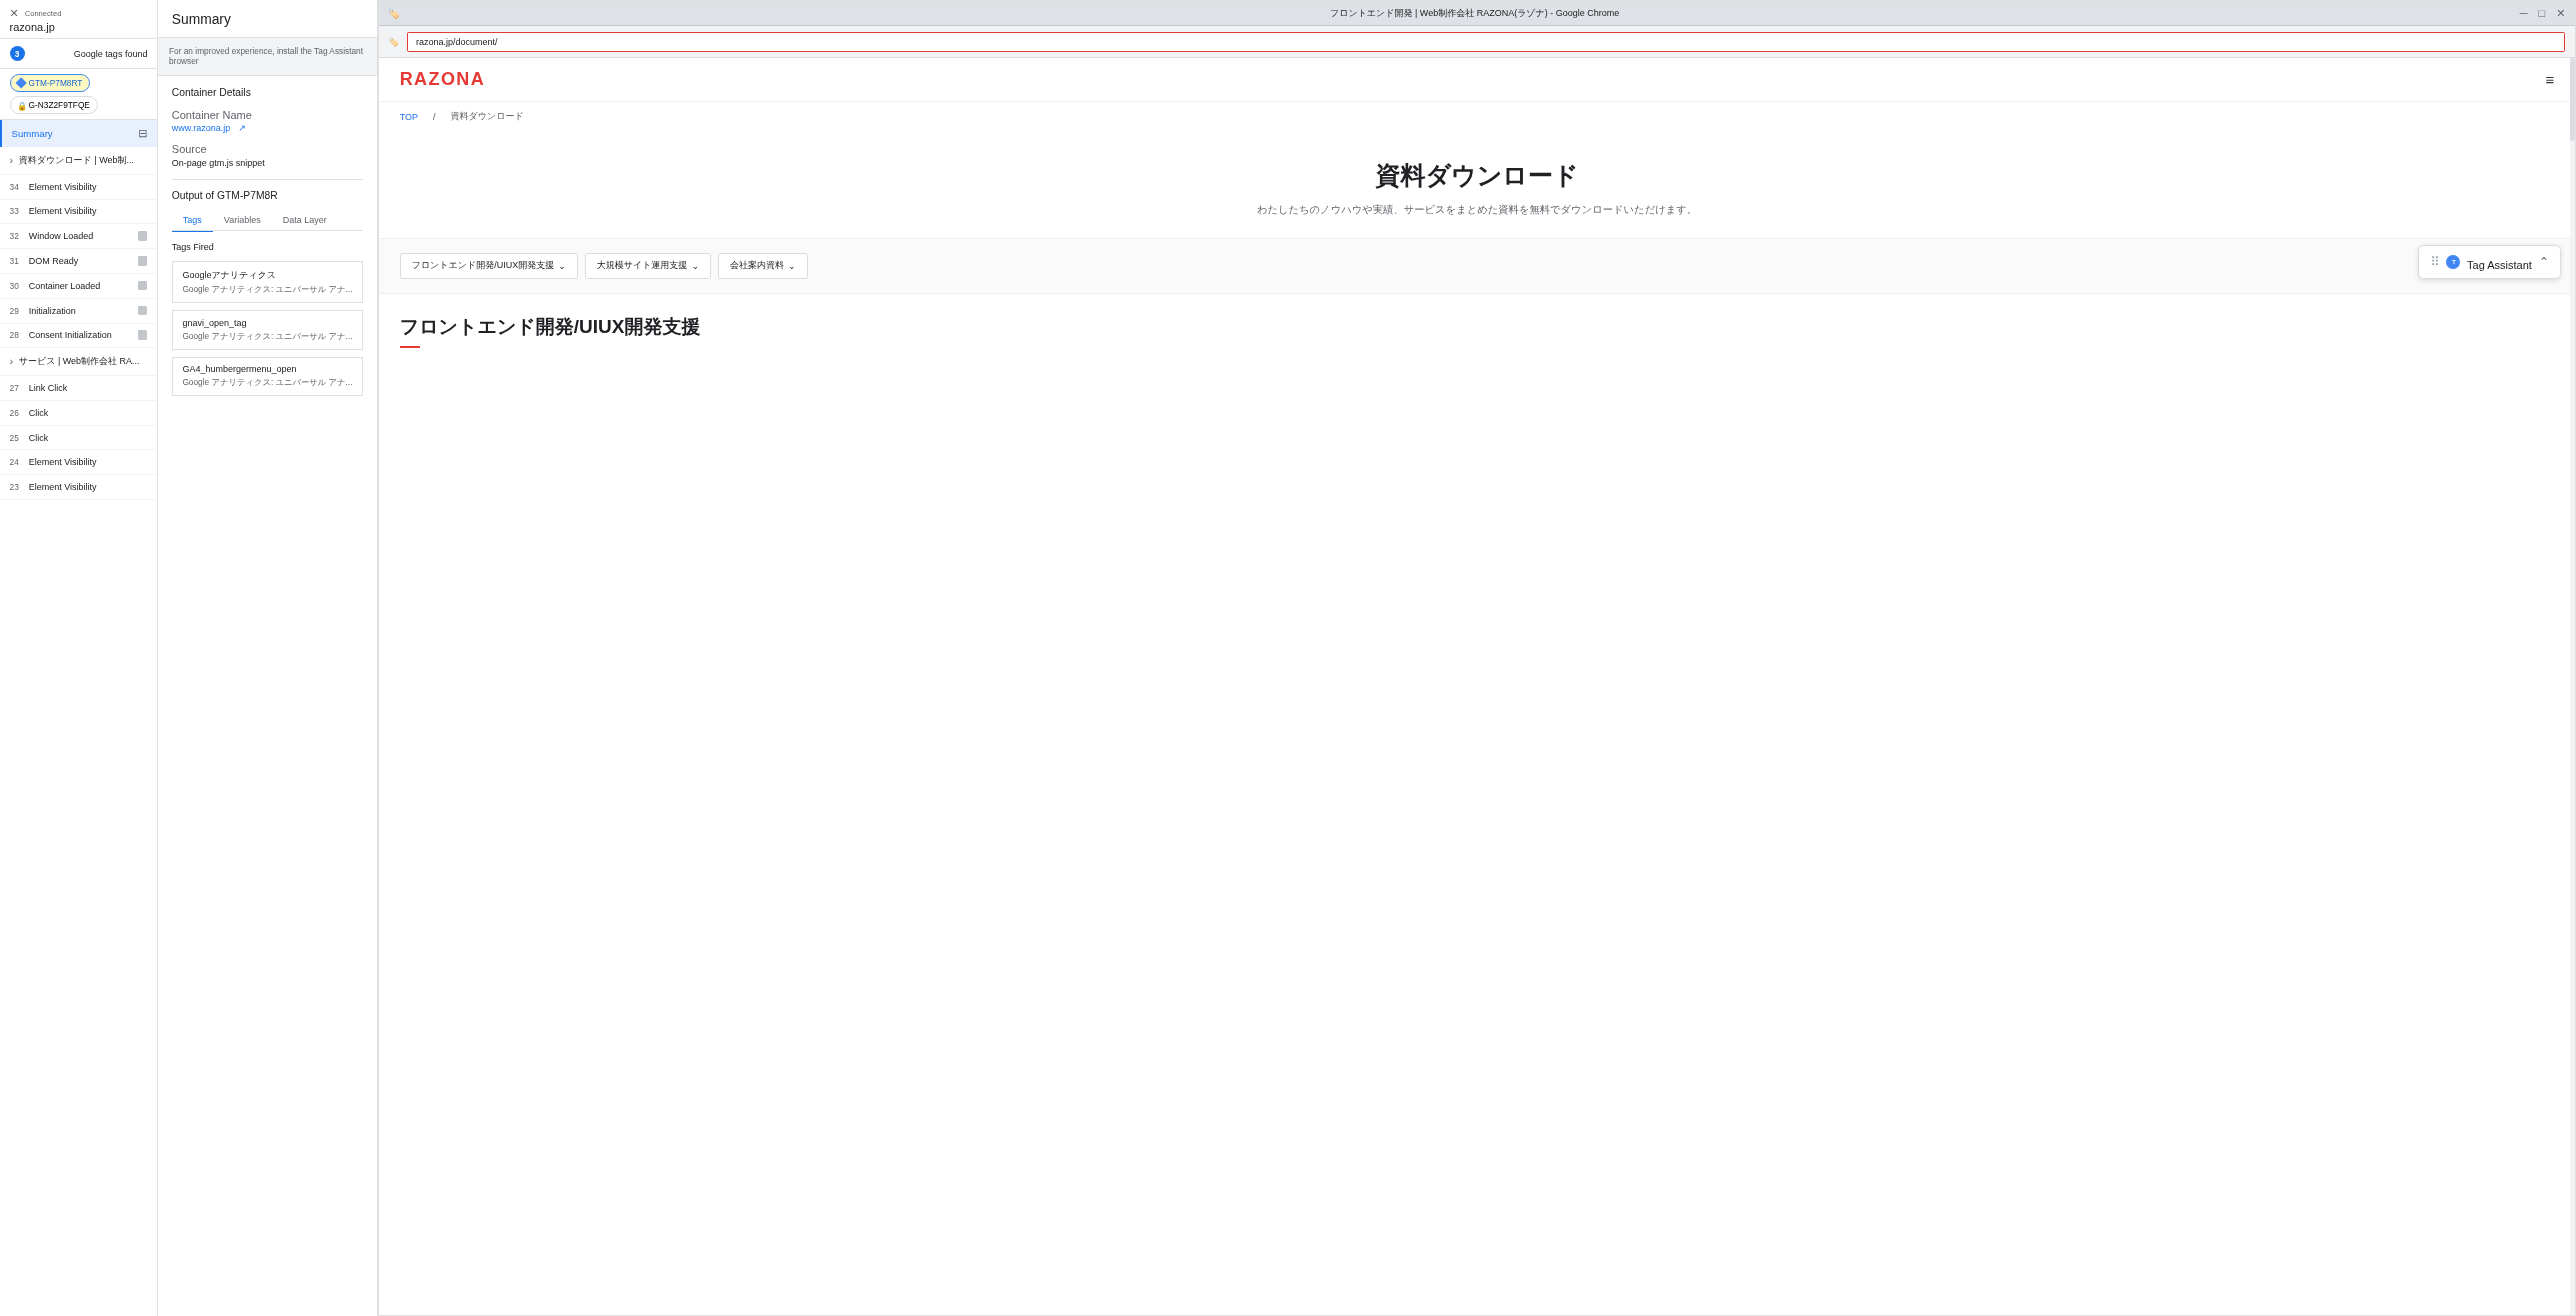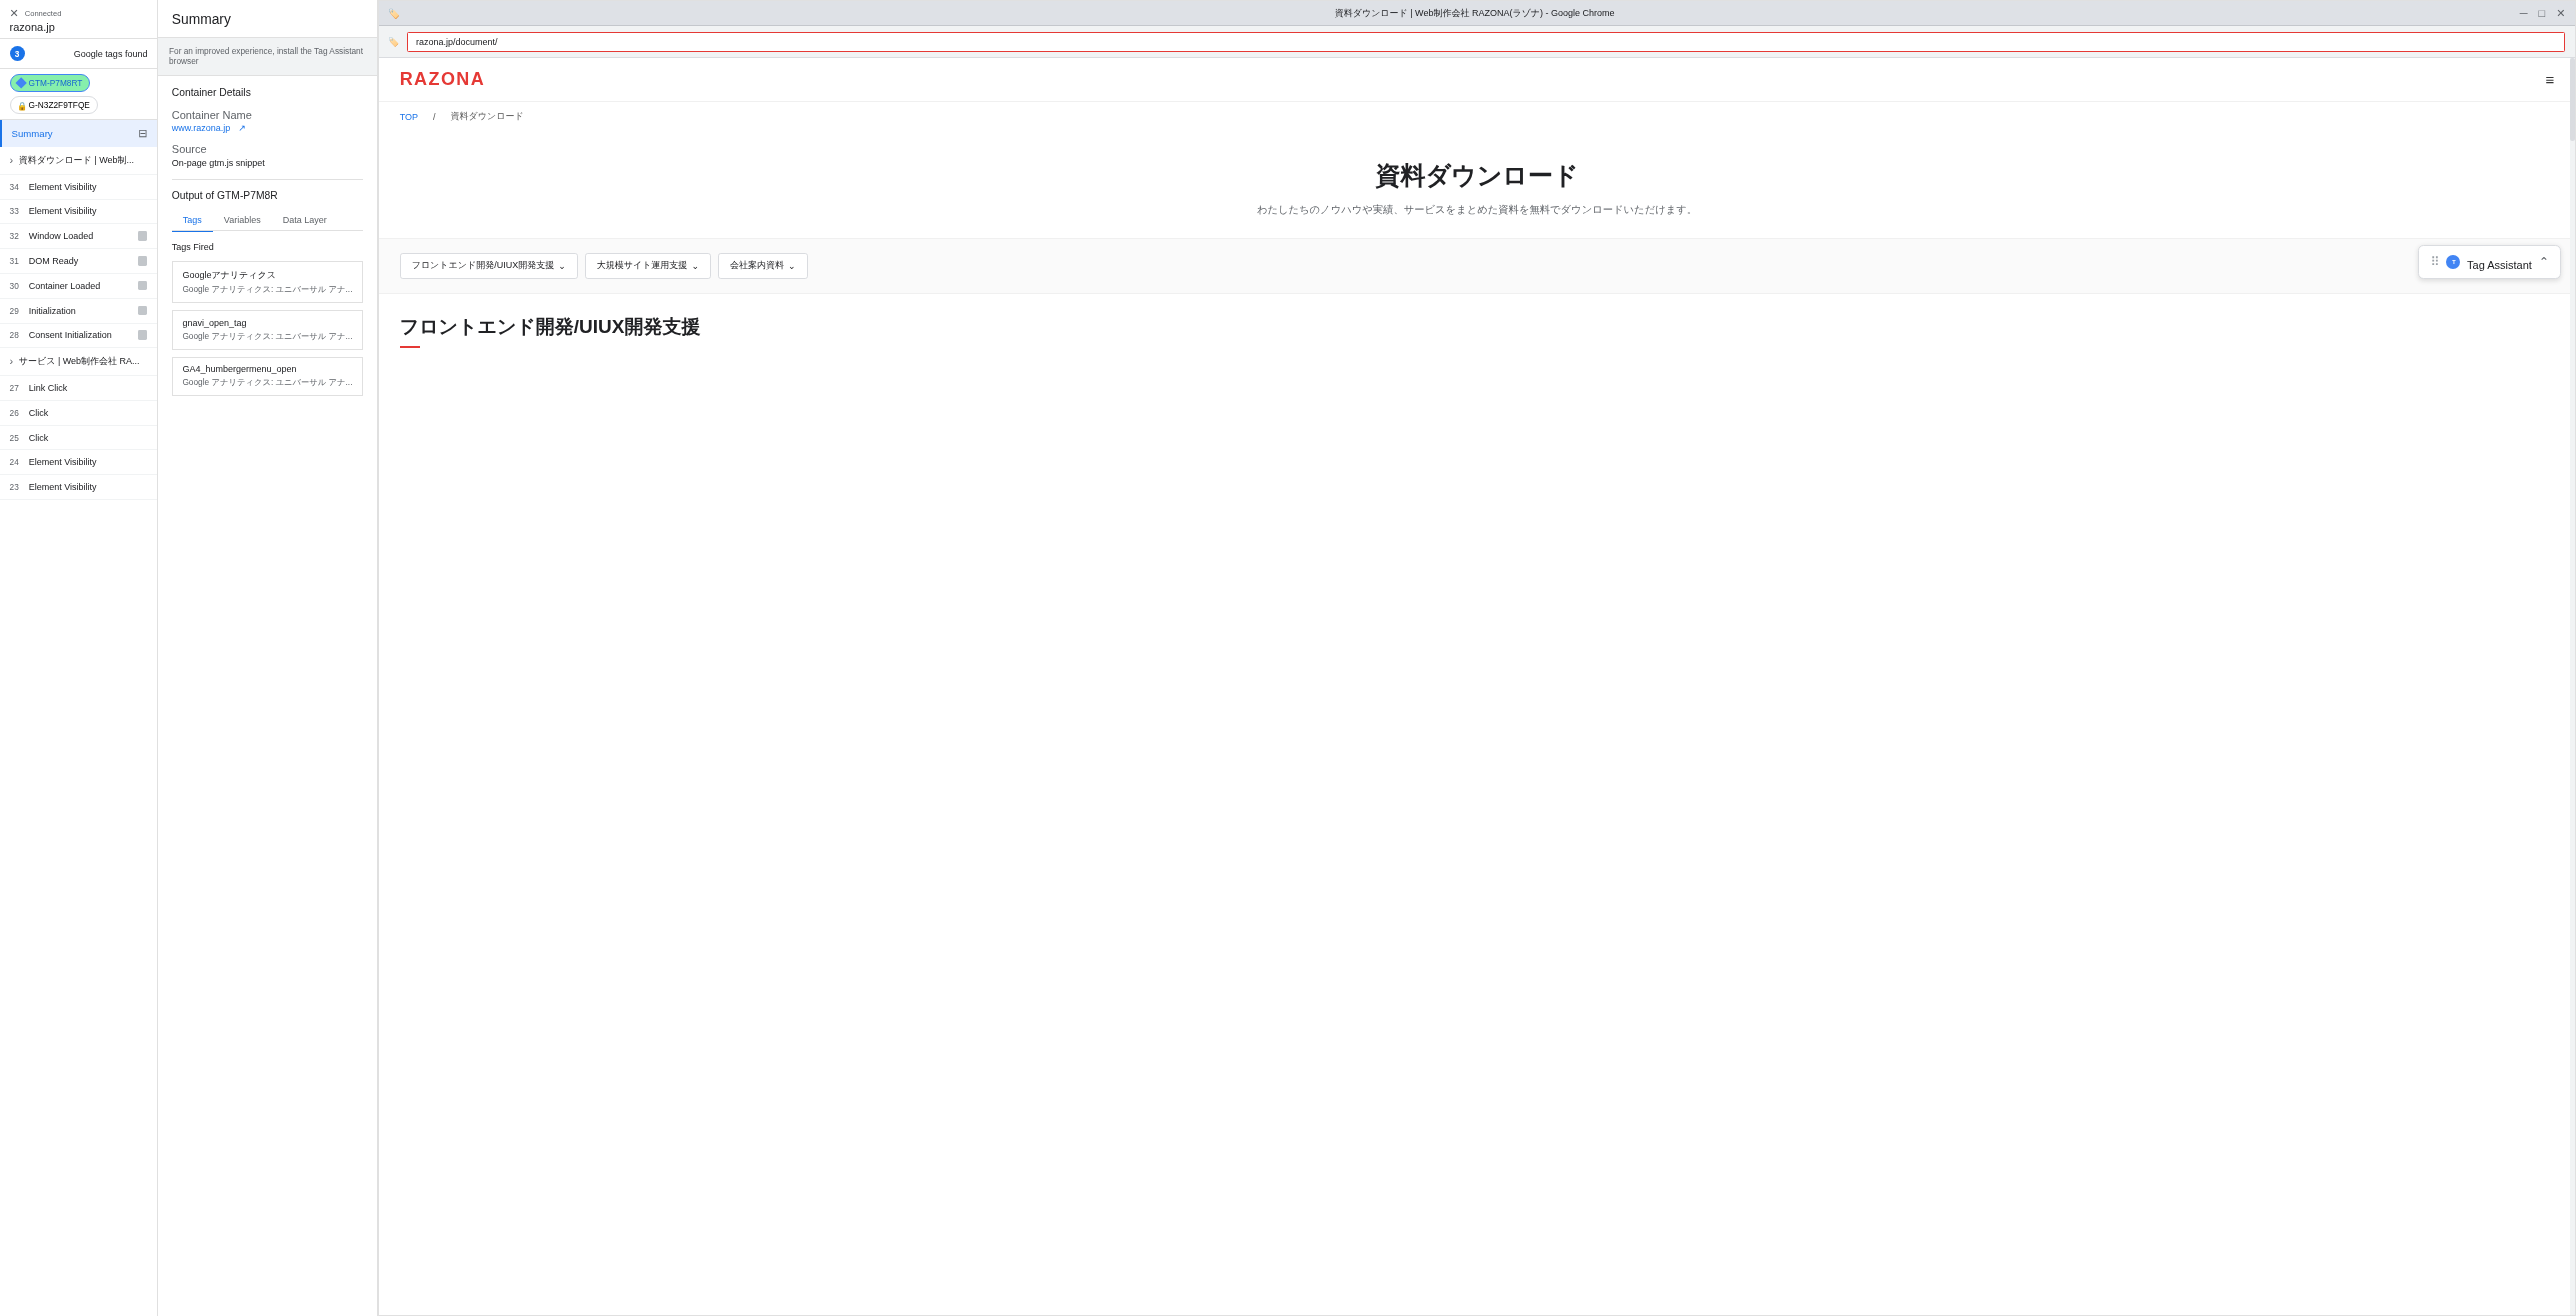--- a/index.html
+++ b/index.html
@@ -90,21 +90,21 @@
       gap: 2.8px;
       padding: 2.8px 6.9px;
       border-radius: 11px;
       border: 0.7px solid #dadce0;
       font-size: 8.3px;
       cursor: pointer;
       background: #fff;
     }
 
     .tag-chip.gtm {
-      background: #86efac;
+      background: #fef9c3;
       border-color: #4285f4;
       color: #1967d2;
     }
 
     .chip-diamond {
       width: 8.3px;
       height: 8.3px;
       background: #4285f4;
       transform: rotate(45deg);
       display: inline-block;
@@ -674,21 +674,21 @@
       <div class="tag-fired-desc">Google アナリティクス: ユニバーサル アナ...</div>
     </div>
   </div>
 </div>
 
 <div class="browser-window">
   <div class="browser-titlebar">
     <div style="display:flex;align-items:center;gap:5.5px;width:41px;">
       <span style="font-size:9.6px;">🏷️</span>
     </div>
-    <div class="browser-title-text">資料ダウンロード | Web制作会社 RAZONA(ラゾナ) - Google Chrome</div>
+    <div class="browser-title-text">フロントエンド開発 | Web制作会社 RAZONA(ラゾナ) - Google Chrome</div>
     <div class="window-controls">
       <span class="win-ctrl">─</span>
       <span class="win-ctrl">□</span>
       <span class="win-ctrl">✕</span>
     </div>
   </div>
 
   <div class="browser-toolbar">
     <span style="font-size:9px;color:#5f6368;">🏷️</span>
     <input class="url-bar url-selected" value="razona.jp/document/" readonly="" style="">

